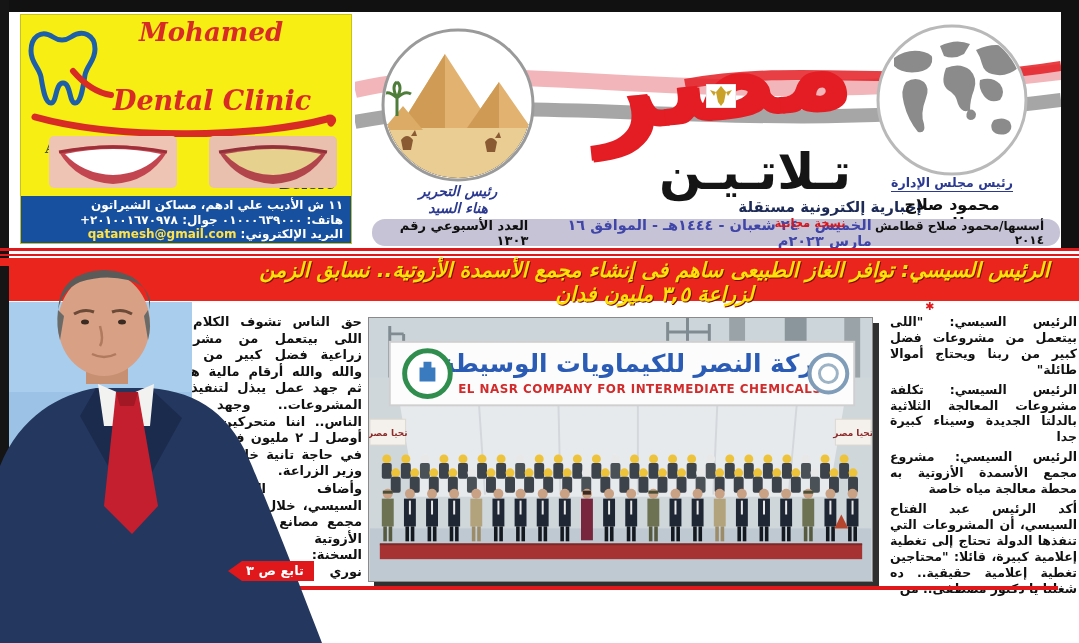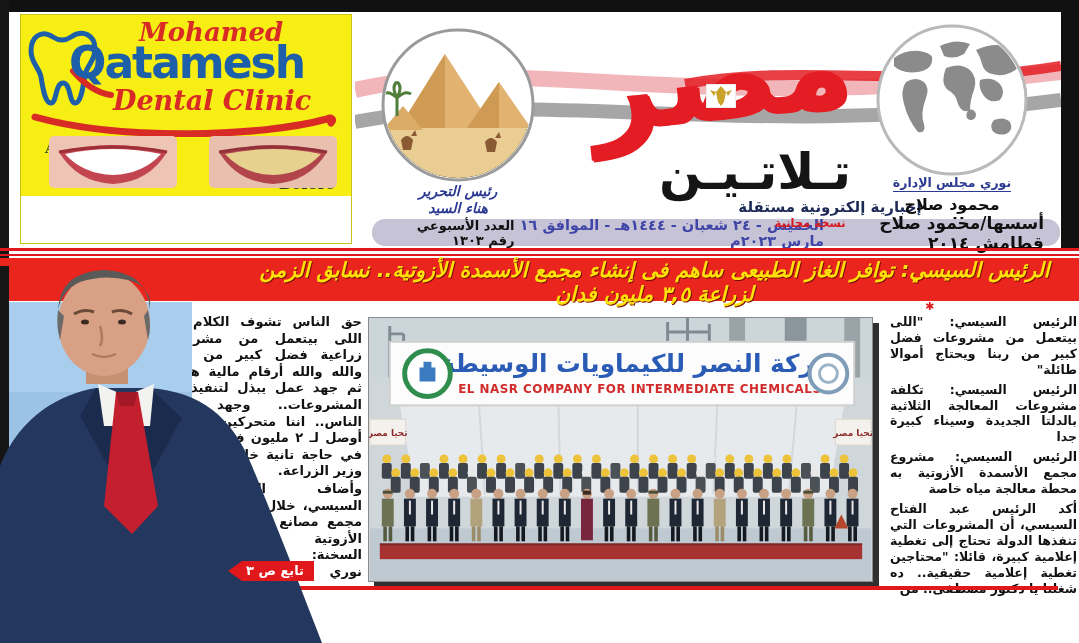--- a/index.html
+++ b/index.html
@@ -57,21 +57,21 @@
   .map-circle { left:876px; top:24px; z-index:2; }
   .chair-block { left:872px; top:172px; width:160px; text-align:center; z-index:2; }
   .chair-title { color:#2b3990; font-weight:bold; font-size:12.5px;
     border-bottom:1.5px solid #2b3990; display:inline-block; padding-bottom:1px; }
   .chair-name { color:#101010; font-weight:bold; font-size:16px; margin-top:3px; }
 
   
   .datebar { left:372px; top:219px; width:688px; height:27px; background:#c7c3d6;
     border-radius:13px; z-index:2; display:flex; align-items:center;
     justify-content:space-between; direction:rtl; padding:0 16px; }
-  .datebar .founded { font-size:17px; font-weight:bold; color:#101010; }
+  .datebar .founded { font-size:12px; font-weight:bold; color:#101010; }
   .datebar .dateline { font-size:14.5px; font-weight:bold; color:#4046a8; }
   .datebar .issue { font-size:13px; font-weight:bold; color:#101010; }
 
   
   .rule-a { left:0; top:248px; width:1079px; height:3px; background:#e0181c; z-index:4; }
   .rule-b { left:0; top:254px; width:1079px; height:2px; background:#e0181c; z-index:4; }
   .headline-banner { left:0; top:258px; width:1079px; height:43px; background:#e9251d;
     z-index:4; display:flex; align-items:flex-start; }
   .headline-text { width:100%; padding:0 15px 0 245px; text-align:center; direction:rtl;
     color:#ffe10a; font-size:20.5px; font-weight:bold; font-style:italic;
@@ -114,40 +114,52 @@
   <div class="abs frame-left"></div>
   <div class="abs frame-right"></div>
 
   <div class="abs ad">
     <div class="abs ad-yellow">
       <svg class="abs" style="left:2px;top:4px;" width="100" height="100" viewBox="0 0 100 100">
         <path d="M30,18 C18,10 8,18 8,32 C8,44 16,48 18,58 C20,70 22,84 28,84 C34,84 32,64 40,64 C48,64 46,84 52,84 C58,84 60,68 62,56 C64,46 72,42 72,30 C72,16 60,10 48,18 C42,22 36,22 30,18 Z" fill="none" stroke="#1d5fa8" stroke-width="5"></path>
         <path d="M50,52 C62,66 74,74 88,76" fill="none" stroke="#d92b26" stroke-width="6" stroke-linecap="round"></path>
       </svg>
       <div class="abs ad-name-top">Mohamed</div>
-      <div class="abs ad-name-main">Qatamesh</div>
       <div class="abs ad-name-sub">Dental Clinic</div>
       <svg class="abs" style="left:10px;top:96px;" width="312" height="26" viewBox="0 0 312 26">
         <path d="M4,6 C90,30 230,26 296,8 C300,6 304,8 300,12" fill="none" stroke="#d92b26" stroke-width="7" stroke-linecap="round"></path>
       </svg>
       <div class="abs ad-after-label">After</div>
       <div class="abs ad-before-label">Before</div>
       <svg class="abs smile smile-a" viewBox="0 0 128 52">
         <rect width="128" height="52" fill="#eec4b4"></rect>
         <path d="M10,16 Q64,2 118,16 Q100,46 64,48 Q28,46 10,16 Z" fill="#c2454f"></path>
         <path d="M16,18 Q64,8 112,18 Q94,38 64,39 Q34,38 16,18 Z" fill="#ffffff"></path>
         <path d="M10,16 Q64,6 118,16" fill="none" stroke="#9e2f38" stroke-width="3"></path>
       </svg>
       <svg class="abs smile smile-b" viewBox="0 0 128 52">
         <rect width="128" height="52" fill="#e9bfae"></rect>
         <path d="M10,16 Q64,2 118,16 Q100,46 64,48 Q28,46 10,16 Z" fill="#b2444c"></path>
         <path d="M16,18 Q64,8 112,18 Q94,38 64,39 Q34,38 16,18 Z" fill="#e6d18f"></path>
         <path d="M10,16 Q64,6 118,16" fill="none" stroke="#93313a" stroke-width="3"></path>
       </svg>
     </div>
+    <div class="abs ad-blue">
+      <div>١١ ش الأديب علي ادهم، مساكن الشيراتون</div>
+      <div>
+        <span>هاتف:</span>
+        <span>٠١٠٠٠٦٣٩٠٠٠</span>
+        <span>جوال:</span>
+        <span dir="ltr">+٢٠١٠٠١٦٧٠٩٧٨</span>
+      </div>
+      <div>
+        <span>البريد الإلكتروني:</span>
+        <span dir="ltr" class="ad-email">qatamesh@gmail.com</span>
+      </div>
+    </div>
   </div>
 
   <svg class="abs ribbon" viewBox="0 0 706 110">
     <path d="M0,52 C160,14 340,78 706,34" fill="none" stroke="#f2b6ba" stroke-width="16"></path>
     <path d="M0,84 C180,48 380,104 706,62" fill="none" stroke="#a6a6a6" stroke-width="14"></path>
     <path d="M330,46 C450,24 560,52 706,28" fill="none" stroke="#e31d23" stroke-width="10" opacity="0.85"></path>
   </svg>
 
   <div class="abs masr-title">مصر</div>
   <svg class="abs flag-emblem" width="30" height="24" viewBox="0 0 30 24">
@@ -192,21 +204,21 @@
       <path d="M30,58 q10,-6 18,0 q6,6 2,16 q-6,16 -2,26 q2,10 -6,8 q-10,-12 -14,-28 q-4,-14 2,-22 Z"></path>
       <path d="M64,22 q16,-8 30,-2 l-6,10 q-10,6 -20,2 Z"></path>
       <path d="M70,44 q14,-6 24,2 q8,8 4,20 q-4,10 -4,20 q-8,4 -12,-6 q-2,-10 -10,-14 q-8,-6 -2,-22 Z"></path>
       <path d="M100,26 q22,-10 36,0 q10,8 6,18 q-12,10 -26,6 q-8,-2 -10,-10 q-2,-8 -6,-14 Z"></path>
       <path d="M104,56 q12,-4 20,4 q6,8 0,16 q-10,4 -16,-4 q-6,-8 -4,-16 Z"></path>
       <path d="M118,96 q10,-4 16,2 q4,8 -4,12 q-10,2 -14,-4 q-2,-6 2,-10 Z"></path>
       <path d="M92,86 q6,-2 8,4 q0,6 -6,6 q-6,-2 -2,-10 Z"></path>
     </g>
   </svg>
   <div class="abs chair-block">
-    <span class="chair-title">نوري مجلس الإدارة</span>
+    <span class="chair-title">رئيس مجلس الإدارة</span>
     <div class="chair-name">محمود صلاح قطامش</div>
   </div>
 
   <div class="abs datebar">
     <span class="founded">أسسها/محمود صلاح قطامش ٢٠١٤</span>
     <span class="dateline">الخميس - ٢٤ شعبان - ١٤٤٤هـ - الموافق ١٦ مارس ٢٠٢٣م</span>
     <span class="issue">العدد الأسبوعي رقم ١٣٠٣</span>
   </div>
 
   <div class="abs rule-a"></div>

